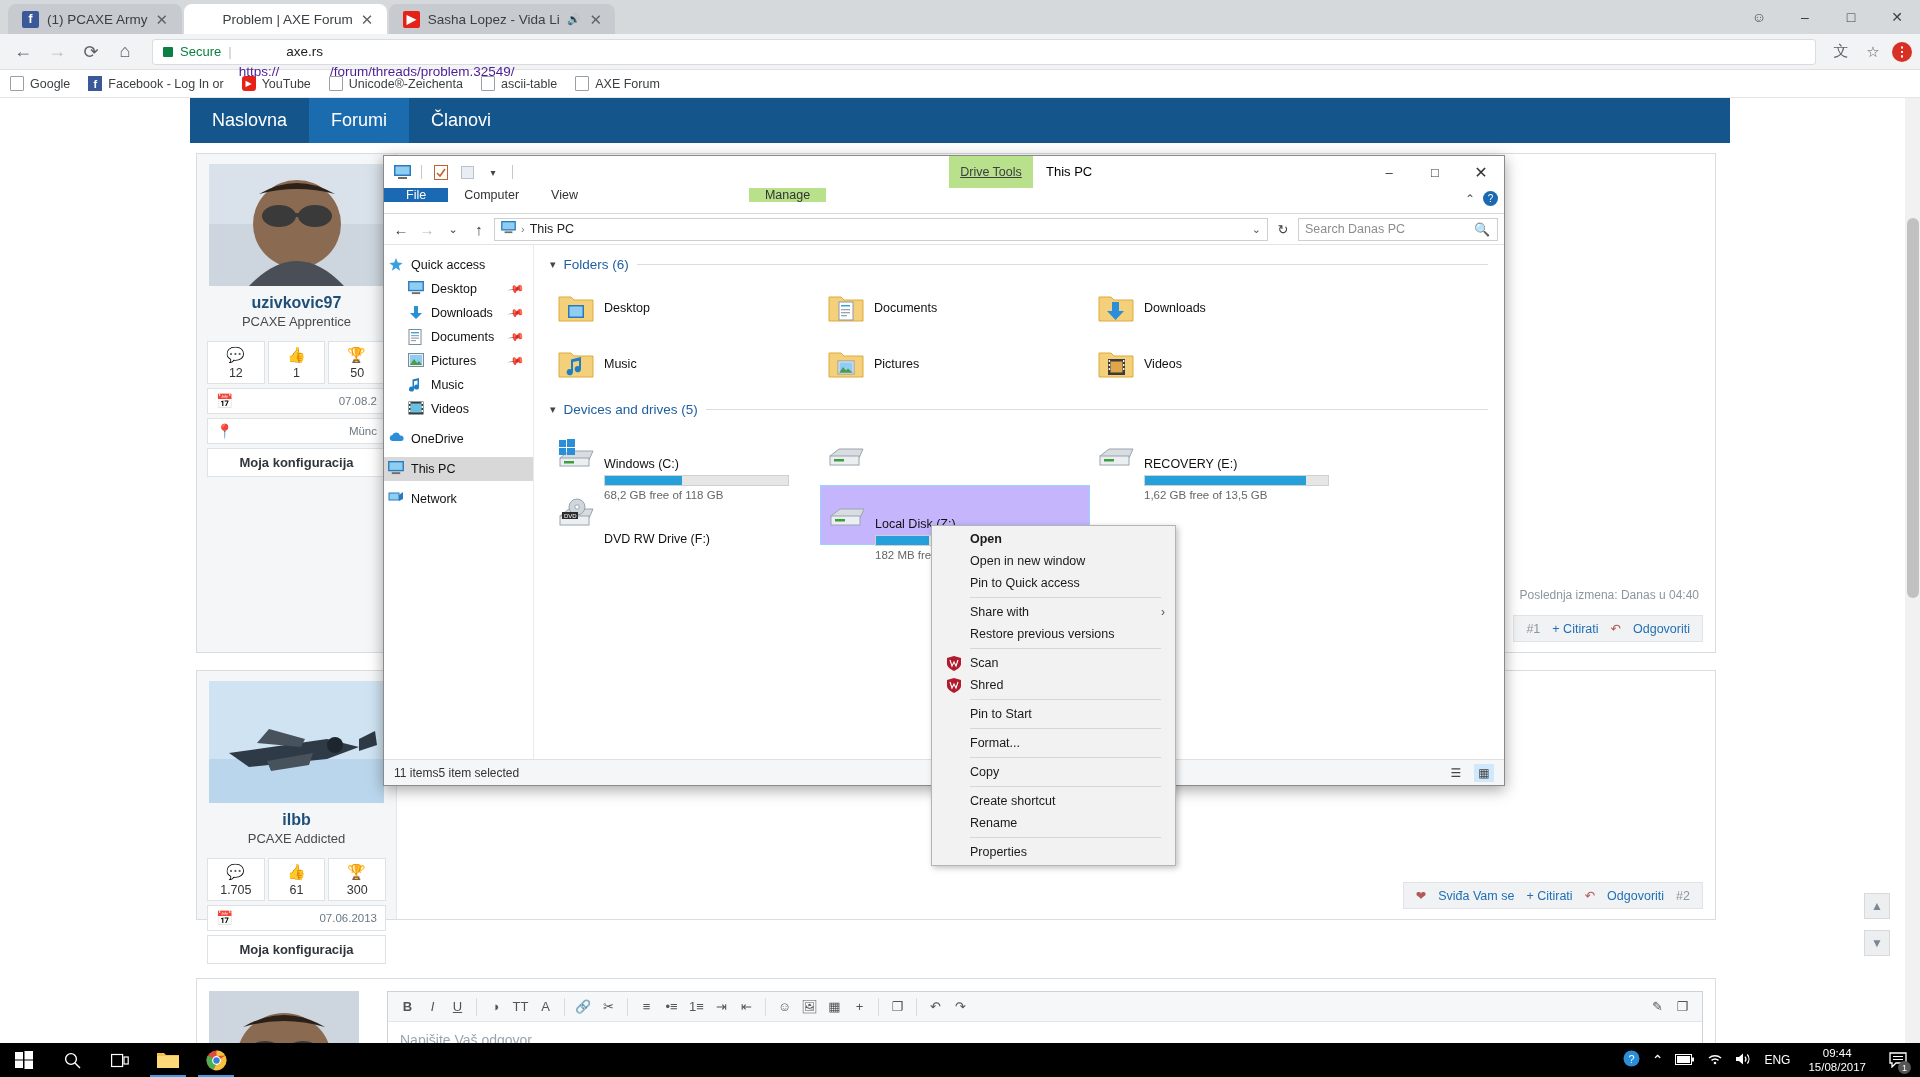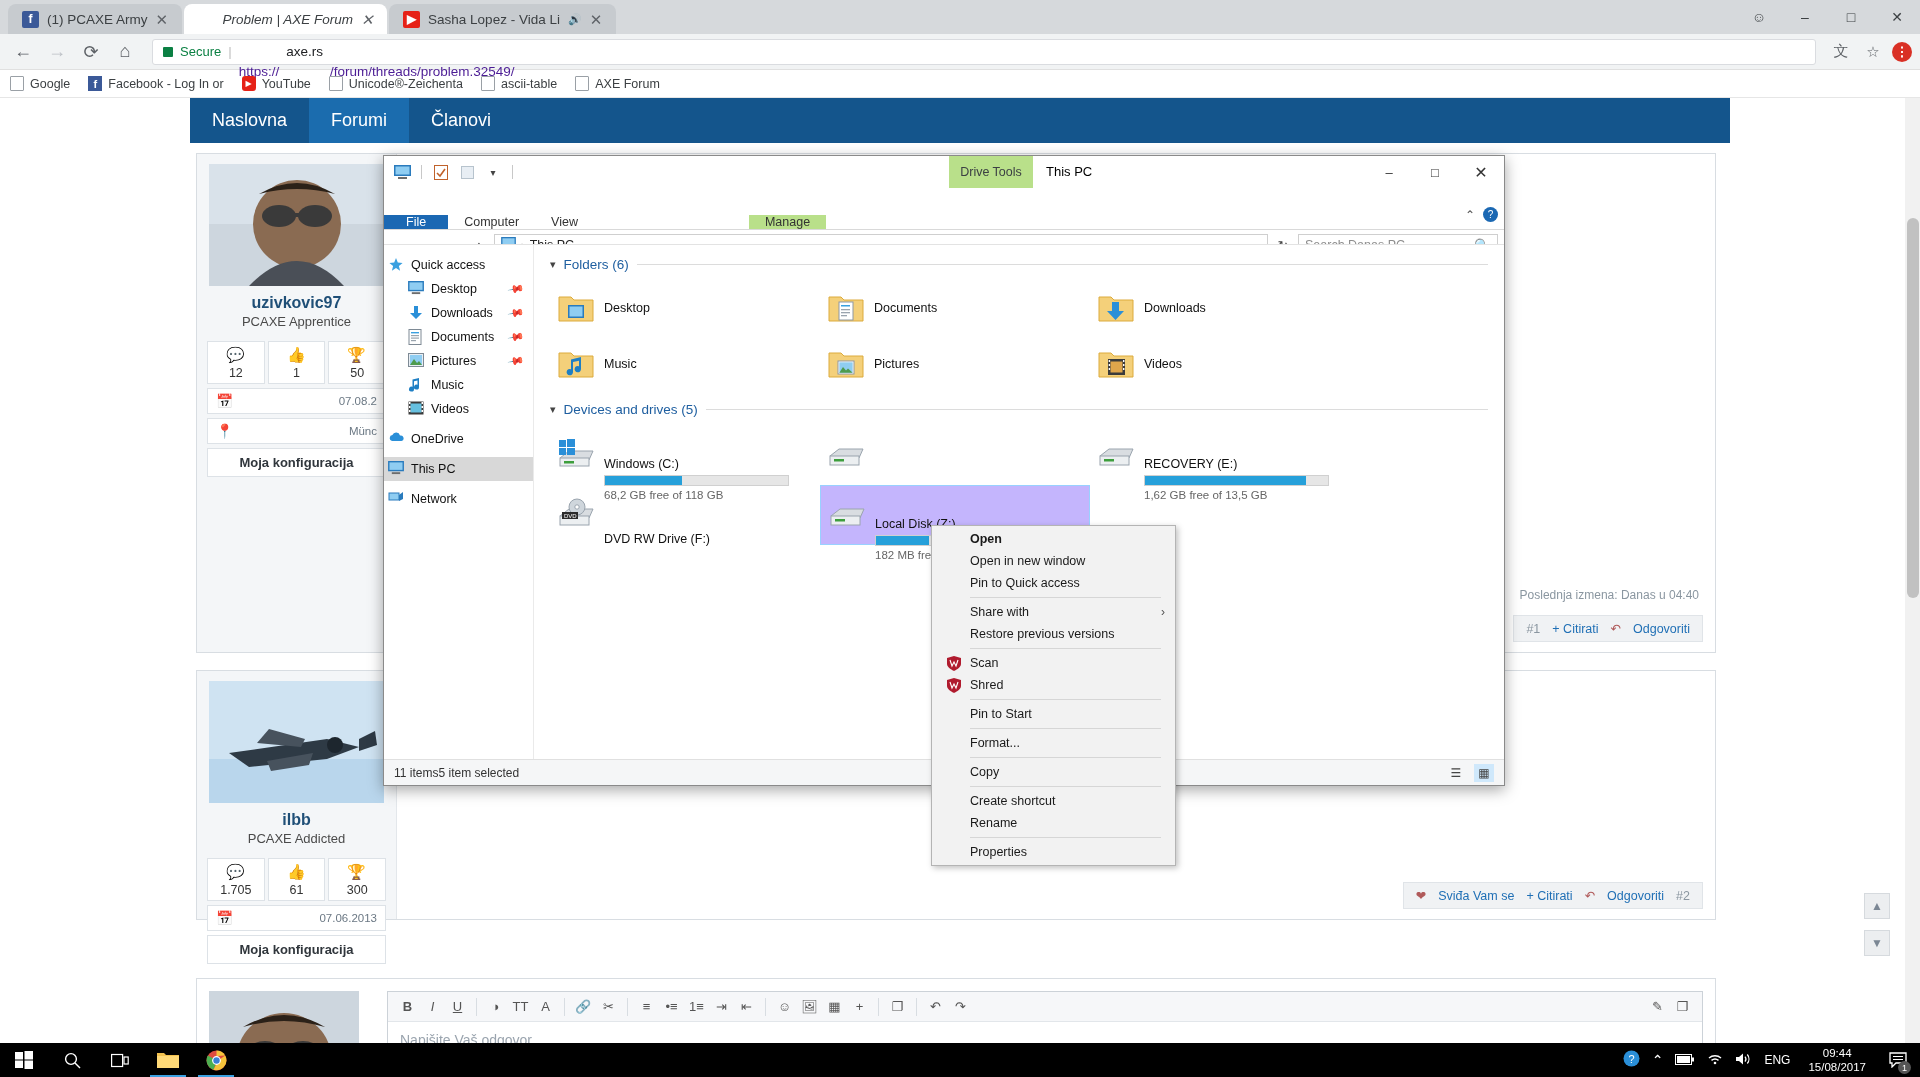--- a/index.html
+++ b/index.html
@@ -10,21 +10,21 @@
     background: #1a1a1a;
   }
   .screen { position: relative; width: 1920px; height: 1077px; }
 
   
   .browser { position: absolute; left: 0; top: 0; width: 1920px; height: 1043px; background: #fff; }
   .tabstrip { height: 34px; background: #d6d9dc; position: relative; display: flex; align-items: flex-end; padding-left: 8px; }
   .tab { position: relative; height: 30px; display: flex; align-items: center; gap: 8px;
          padding: 0 12px 0 14px; font-size: 14px; color: #3c4043; max-width: 240px;
          background: #c7cbcf; border-radius: 8px 8px 0 0; margin-right: 2px; white-space: nowrap; }
-  .tab.active { background: #fff; font-style: italic; }
+  .tab.active { background: #fff; }
   .tab .favicon { width: 17px; height: 17px; flex: 0 0 17px; border-radius: 2px; display:flex;align-items:center;justify-content:center;
                   font-size: 12px; color:#fff; font-weight: bold; }
   .fav-fb { background: #3b5998; }
   .fav-yt { background: #e62117; border-radius: 3px; font-size: 9px; }
   .fav-axe { background: transparent; color: #1b5e9e; font-size: 16px; }
   .tab .label { overflow: hidden; text-overflow: clip; flex: 1; font-size: 13.5px; }
   .tab .tabclose { font-size: 15px; color: #5f6368; flex: 0 0 14px; line-height: 1; }
   .tab .mute { font-size: 11px; color:#5f6368; }
   .winctrl { position: absolute; right: 0; top: 0; height: 34px; display: flex; align-items: center; }
   .winctrl div { width: 46px; height: 34px; display: flex; align-items: center; justify-content: center; color: #3c4043; font-size: 14px; }
@@ -101,26 +101,26 @@
             width: 26px; height: 26px; display:flex;align-items:center;justify-content:center; color:#7b8794;font-size:12px;}
 
   
   .explorer { position: absolute; left: 383px; top: 155px; width: 1122px; height: 631px;
               background: #fff; border: 1px solid #8a8a8a; box-shadow: 0 4px 14px rgba(0,0,0,.35); }
   .ex-title { height: 32px; background: #fff; display: flex; align-items: center; padding-left: 8px; position: relative; }
   .qat { display: flex; align-items: center; gap: 6px; }
   .qat .qicon { width: 20px; height: 20px; display: flex; align-items: center; justify-content: center; font-size: 14px;}
   .qat .vbar { width:1px;height:14px;background:#c8c8c8;margin:0 3px; }
   .ex-ribbon-context { position: absolute; left: 565px; top: 0; width: 84px; height: 32px; background: #b9e08a;
-        display:flex;align-items:center;justify-content:center;font-size:12.5px;color:#3c4043;}
+        display:flex;align-items:center;justify-content:center;font-size:12.5px;color:#3c4043;text-decoration:underline;}
   .ex-title-text { position: absolute; left: 662px; top: 8px; font-size: 13px; color: #000; }
   .ex-wc { position: absolute; right: 0; top: 0; display: flex; }
   .ex-wc div { width: 46px; height: 32px; display:flex;align-items:center;justify-content:center;font-size:13px;color:#333; }
   .ex-wc .x { font-size: 16px; }
-  .ex-tabs { height: 26px; background: #fff; display: flex; align-items: flex-end; border-bottom: 1px solid #d9d9d9; position: relative; margin-top: 16px; }
+  .ex-tabs { height: 26px; background: #fff; display: flex; align-items: flex-start; border-bottom: 1px solid #d9d9d9; position: relative; }
   .ex-tab { padding: 0 16px; display: flex; align-items: center; font-size: 12.5px; color: #333; }
   .ex-tab.file { background: #1b68b3; color: #fff; padding: 0 22px; }
   .ex-tab.ctx { background: #b9e08a; }
   .ex-tabs .helpers { position: absolute; right: 6px; top: 3px; display: flex; align-items: center; gap: 8px; font-size: 12px; color: #555; }
   .help-circle { width: 15px; height: 15px; border-radius: 50%; background: #1b68b3; color: #fff;
                  display:flex;align-items:center;justify-content:center;font-size: 10px; }
 
   .ex-addr { height: 30px; background: #fff; display: flex; align-items: center; padding: 0 6px; gap: 4px; }
   .ex-navico { width: 22px; height: 22px; display:flex;align-items:center;justify-content:center;color:#3b3b3b;font-size:15px;}
   .ex-navico.dim { color: #b9b9b9; }

